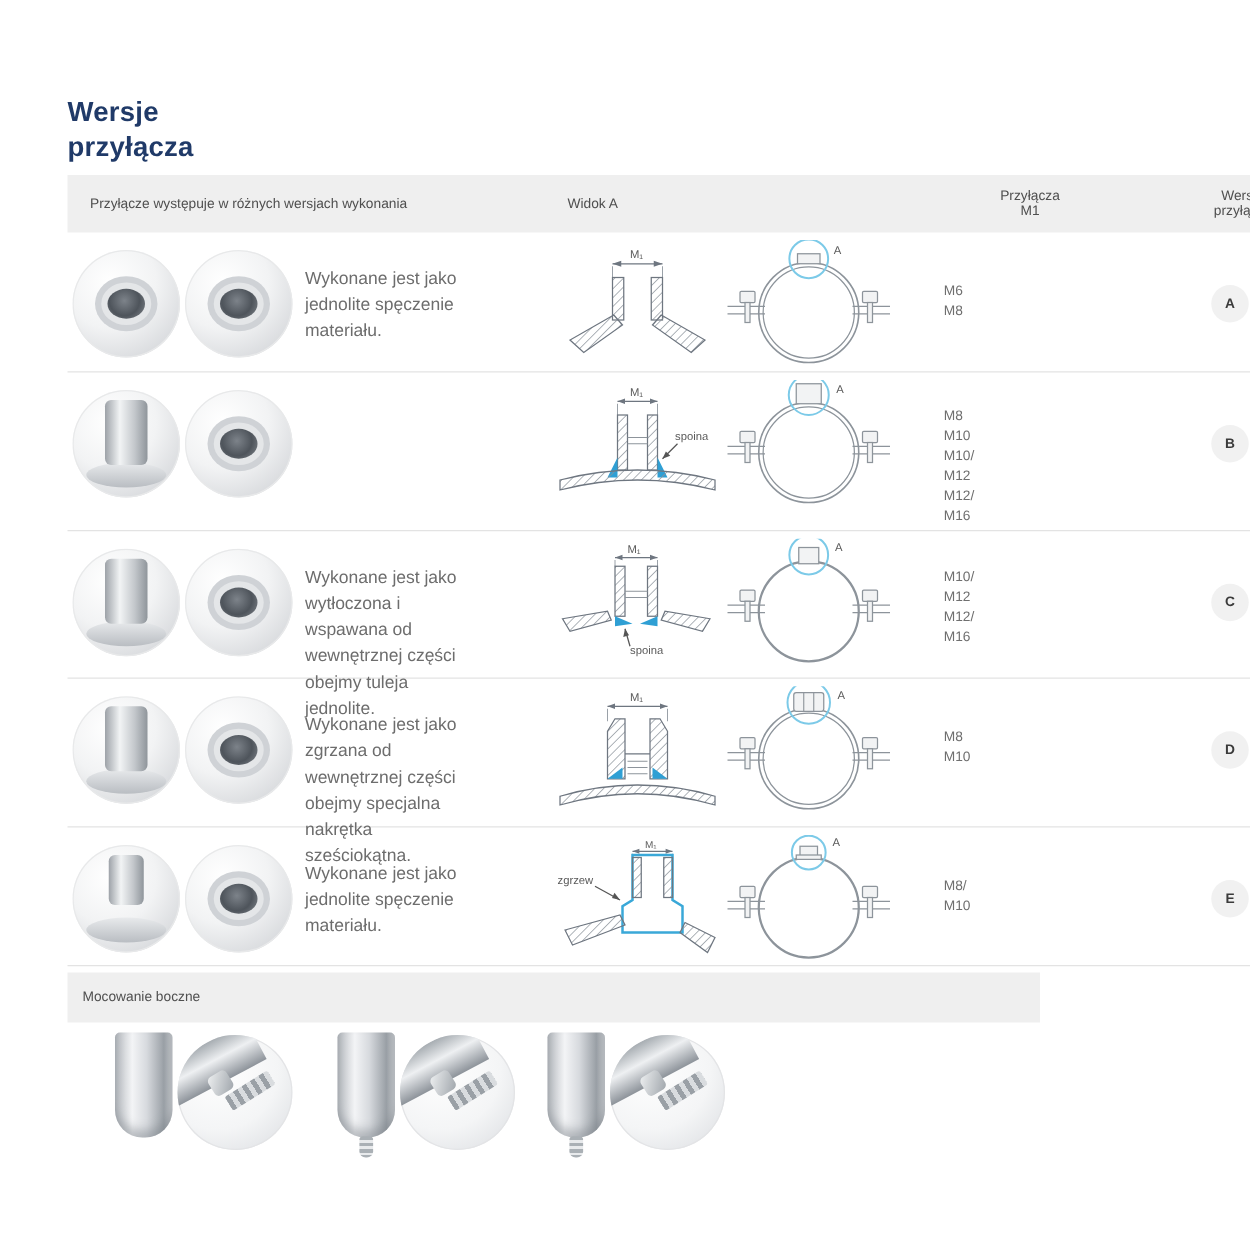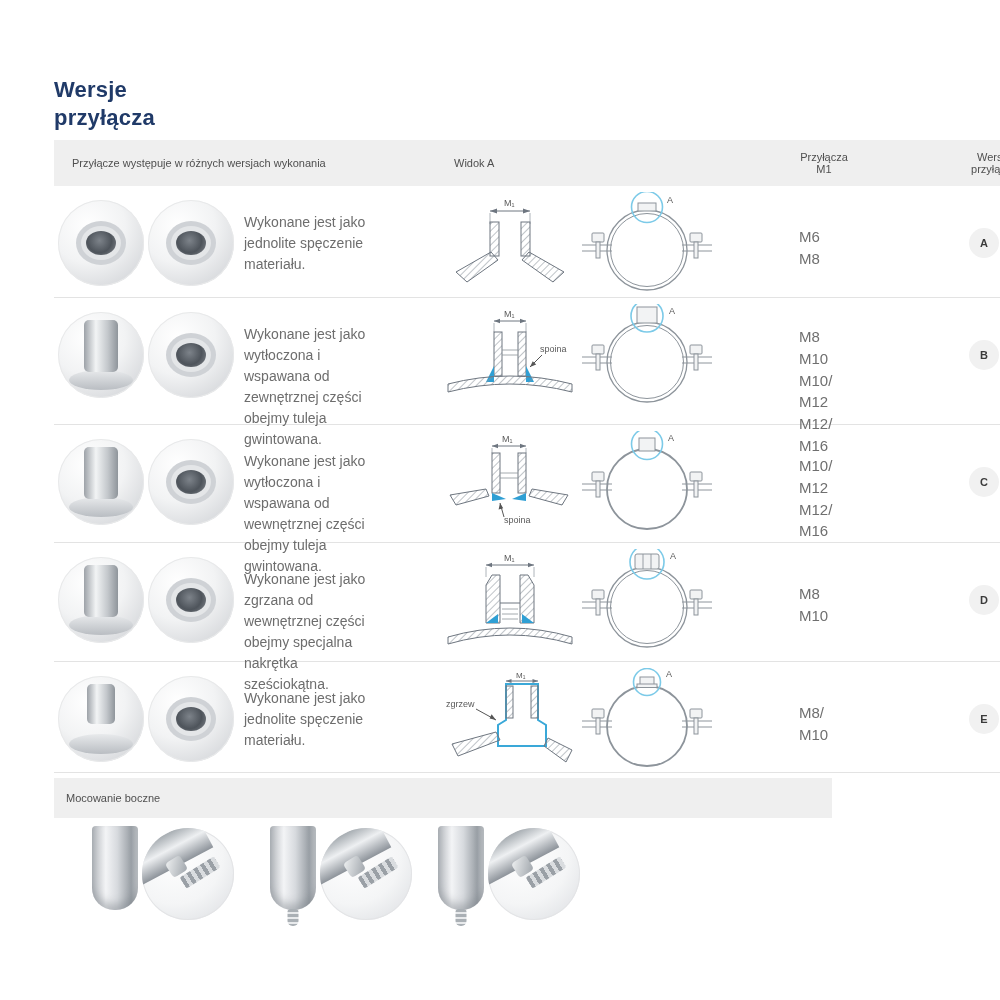--- a/index.html
+++ b/index.html
@@ -37,21 +37,21 @@
   .photo .cyl-base { position:absolute; left:50%; bottom:8px; transform:translateX(-50%);
                 width:64px; height:20px; border-radius:50%;
                 background:linear-gradient(180deg,#e8eaec,#b9bdc2); }
 
   .desc { position:absolute; left:190px; top:26px; width:124px; font-size:14px;
           line-height:1.5; color:#6d6d6d; }
 
   .sec-svg { position:absolute; left:388px; top:8px; }
   .clamp-svg { position:absolute; left:518px; top:6px; }
 
-  .m1 { position:absolute; left:745px; top:0; font-size:15px; color:#6f6f6f;
+  .m1 { position:absolute; left:701px; top:0; font-size:11px; color:#6f6f6f;
         line-height:1.45; white-space:pre-line; }
   .trow .m1 { top:40px; } .trow.h127 .m1 { top:28px; } .trow.h118 .m1 { top:30px; }
 
   .badge { position:absolute; left:915px; width:30px; height:30px; border-radius:50%;
            background:#f1f1f1; display:flex; align-items:center; justify-content:center;
            font-size:11px; font-weight:700; color:#3b3b3b; }
   .trow .badge { top:42px; }
 
   .section-bar { position:absolute; left:10px; top:778px; width:778px; height:40px;
                  background:#efefef; display:flex; align-items:center; padding-left:12px;
@@ -149,21 +149,20 @@
     </div>
 
     <div class="trow h127">
       <div class="photo p1">
           <span class="cyl-base"></span>
           <span class="cyl"></span>
         </div>
       <div class="photo p2">
           <span class="hole"></span>
         </div>
-      <div class="desc">Wykonane jest jako wytłoczona i wspawana od zewnętrznej części obejmy tuleja gwintowana.</div>
 
       <svg class="sec-svg" width="140" height="100" viewBox="0 0 140 100">
         <text x="62" y="11" font-size="9">M₁</text>
         <path d="M52,15 H84" stroke="#6e7680" stroke-width="1" fill="none"></path>
         <path d="M52,15 l6,-2.2 v4.4 z M84,15 l-6,-2.2 v4.4 z" fill="#6e7680"></path>
         <path d="M52,17 V26 M84,17 V26" stroke="#9aa1a8" stroke-width=".8"></path>
         <rect x="52" y="26" width="8" height="44" fill="url(#hatch)" stroke="#6e7680"></rect>
         <rect x="76" y="26" width="8" height="44" fill="url(#hatch)" stroke="#6e7680"></rect>
         <path d="M60,44 H76 M60,49 H76" stroke="#8d949b" stroke-width=".8"></path>
         <path d="M44,76 L52,60 L52,76 Z" fill="#2f9fd4"></path>
@@ -197,21 +196,21 @@
     </div>
 
     <div class="trow h118">
       <div class="photo p1">
           <span class="cyl-base"></span>
           <span class="cyl"></span>
         </div>
       <div class="photo p2">
           <span class="hole"></span>
         </div>
-      <div class="desc">Wykonane jest jako wytłoczona i wspawana od wewnętrznej części obejmy tuleja gwintowana.</div>
+      <div class="desc">Wykonane jest jako wytłoczona i wspawana od wewnętrznej części obejmy tuleja jednolite.</div>
 
       <svg class="sec-svg" width="140" height="100" viewBox="0 0 140 100">
         <text x="60" y="9" font-size="9">M₁</text>
         <path d="M50,13 H84" stroke="#6e7680" stroke-width="1" fill="none"></path>
         <path d="M50,13 l6,-2.2 v4.4 z M84,13 l-6,-2.2 v4.4 z" fill="#6e7680"></path>
         <path d="M50,15 V20 M84,15 V20" stroke="#9aa1a8" stroke-width=".8"></path>
         <rect x="50" y="20" width="8" height="40" fill="url(#hatch)" stroke="#6e7680"></rect>
         <rect x="76" y="20" width="8" height="40" fill="url(#hatch)" stroke="#6e7680"></rect>
         <path d="M58,40 H76 M58,45 H76" stroke="#8d949b" stroke-width=".8"></path>
         <path d="M8,62 L44,56 L47,63 L14,72 Z" fill="url(#hatch)" stroke="#6e7680"></path>

